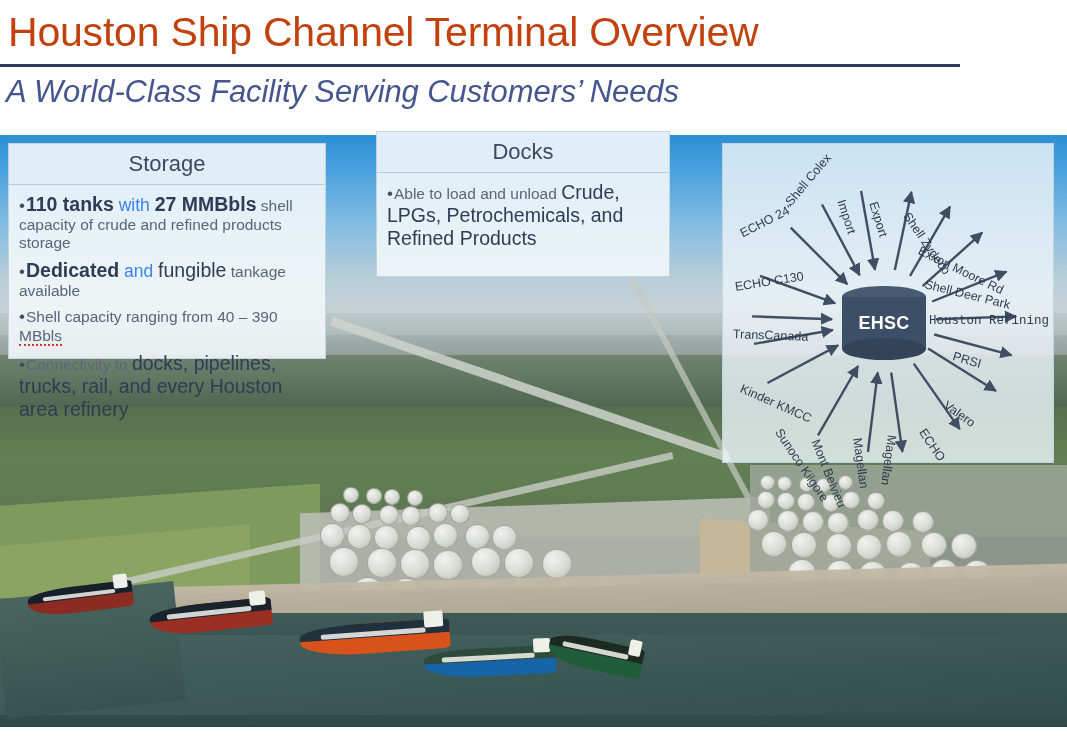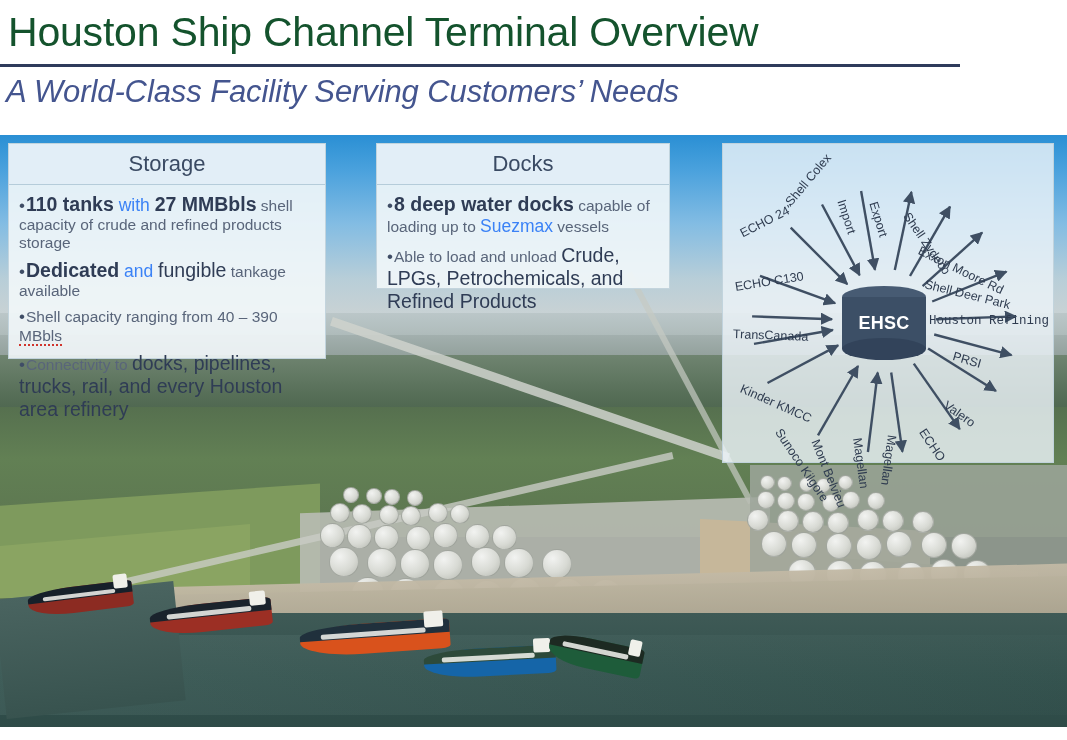--- a/index.html
+++ b/index.html
@@ -5,21 +5,21 @@
   * { margin:0; padding:0; box-sizing:border-box; }
   html,body { width:1067px; height:740px; background:#ffffff; overflow:hidden; }
   body { font-family:"Liberation Sans", sans-serif; }
 
   #slide { position:relative; width:1067px; height:740px; background:#fff; }
 
   
   #title-block { position:absolute; left:0; top:0; width:1067px; height:135px; background:#fff; }
   #page-title {
     position:absolute; left:8px; top:4px; width:950px;
-    font-size:41px; line-height:56px; color:#14532d; font-weight:400;
+    font-size:41px; line-height:56px; color:#c2410c; font-weight:400;
     letter-spacing:-0.2px; white-space:nowrap;
   }
   #title-rule { position:absolute; left:0; top:64px; width:960px; height:3px; background:#2e3b5b; }
   #page-subtitle {
     position:absolute; left:6px; top:70px; width:950px;
     font-size:31px; line-height:44px; color:#44558f; font-style:italic; font-weight:400;
     letter-spacing:-0.1px; white-space:nowrap;
   }
 
   
@@ -93,21 +93,21 @@
 
   .bullet { color:#3b4a63; margin-bottom:7px; }
   .bullet .b { margin-right:1px; }
   .sm   { font-size:15.5px; color:#59657a; }
   .md   { font-size:17.5px; color:#3b82f6; }
   .lg   { font-size:19.5px; color:#2f3c55; font-weight:600; }
   .lgn  { font-size:19.5px; color:#2f3c55; font-weight:400; }
   .spell { border-bottom:2px dotted #d0342c; }
 
   #panel-storage { left:8px; top:143px; width:318px; height:216px; }
-  #panel-docks   { left:376px; top:143px; width:294px; height:146px; }
+  #panel-docks   { left:376px; top:131px; width:294px; height:146px; }
   #panel-conn    { left:722px; top:143px; width:332px; height:320px;
                    background:rgba(236,243,248,0.82); }
 
   
   #conn-canvas { position:absolute; left:0; top:41px; width:332px; height:279px; }
   #conn-svg { position:absolute; left:0; top:0; }
   #hub {
     position:absolute; left:119px; top:101px; width:84px; height:70px;
   }
   #hub .cyl-body { position:absolute; left:0; top:11px; width:84px; height:52px; background:#3c4f66; }
@@ -262,21 +262,20 @@
         <div class="bullet"><span class="b" style="font-size: 17px; color: rgb(63, 77, 102);">•</span><span class="lg">110 tanks</span><span class="md"> with </span><span class="lg">27 MMBbls</span><span class="sm"> shell capacity of crude and refined products storage</span></div>
         <div class="bullet"><span class="b" style="font-size: 17px; color: rgb(63, 77, 102);">•</span><span class="lg">Dedicated</span><span class="md"> and </span><span class="lgn">fungible</span><span class="sm"> tankage available</span></div>
         <div class="bullet"><span class="b" style="font-size: 17px; color: rgb(63, 77, 102);">•</span><span class="sm">Shell capacity ranging from 40 – 390 </span><span class="sm spell">MBbls</span></div>
         <div class="bullet"><span class="b" style="font-size: 17px; color: rgb(63, 77, 102);">•</span><span class="sm">Connectivity to </span><span class="lgn">docks, pipelines, trucks, rail, and every Houston area refinery</span></div>
       </div>
   </div>
 
   <div class="panel" id="panel-docks">
     <div class="panel-head">Docks</div>
     <div class="panel-body" id="docks-body">
-        <div class="bullet"><span class="b" style="font-size: 17px; color: rgb(63, 77, 102);">•</span><span class="lg">8 deep water docks</span><span class="sm"> capable of loading up to </span><span class="md">Suezmax</span><span class="sm"> vessels</span></div>
         <div class="bullet"><span class="b" style="font-size: 17px; color: rgb(63, 77, 102);">•</span><span class="sm">Able to load and unload </span><span class="lgn">Crude, LPGs, Petrochemicals, and Refined Products</span></div>
       </div>
   </div>
 
   <div class="panel" id="panel-conn">
     <div id="conn-canvas">
       <svg id="conn-svg" width="332" height="279">
           <defs>
             <marker id="ah" viewBox="0 0 10 10" refX="9" refY="5" markerWidth="5.2" markerHeight="5.2" orient="auto-start-reverse">
               <path d="M 0 0 L 10 5 L 0 10 z" fill="#3f4f63"></path>

